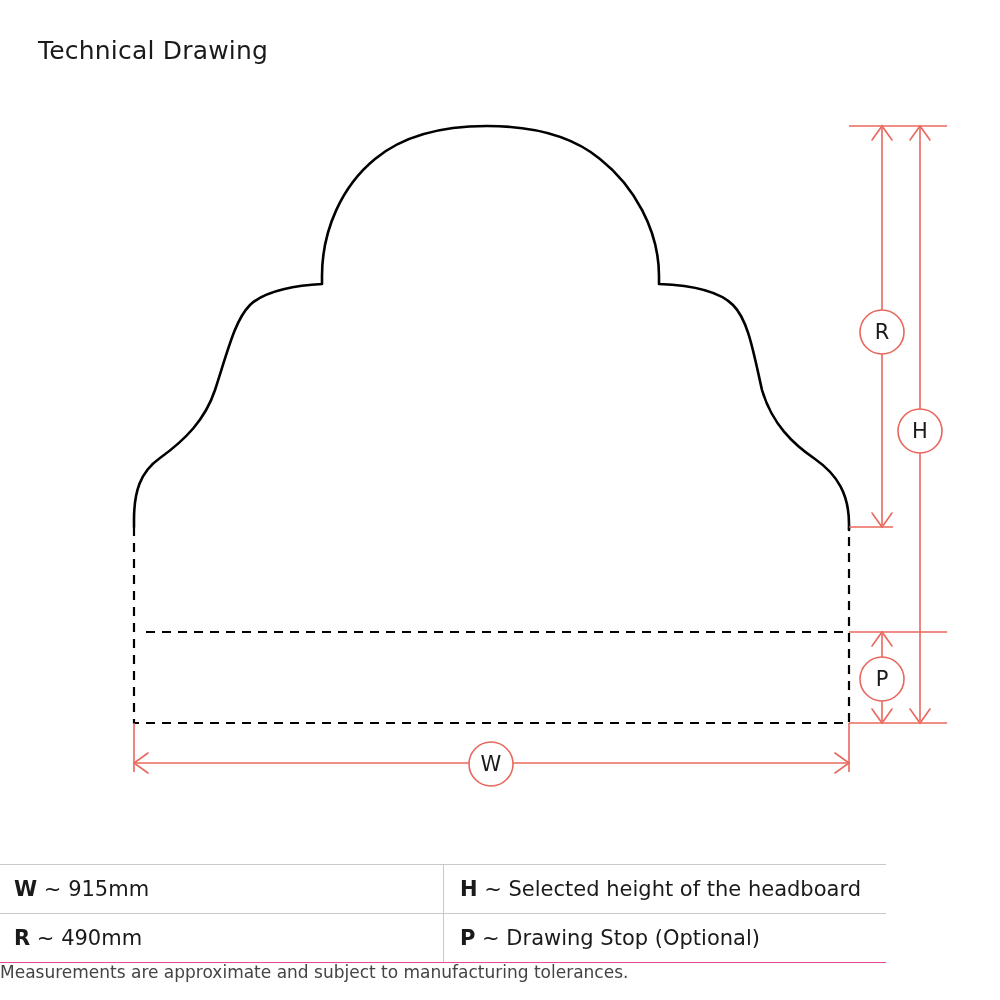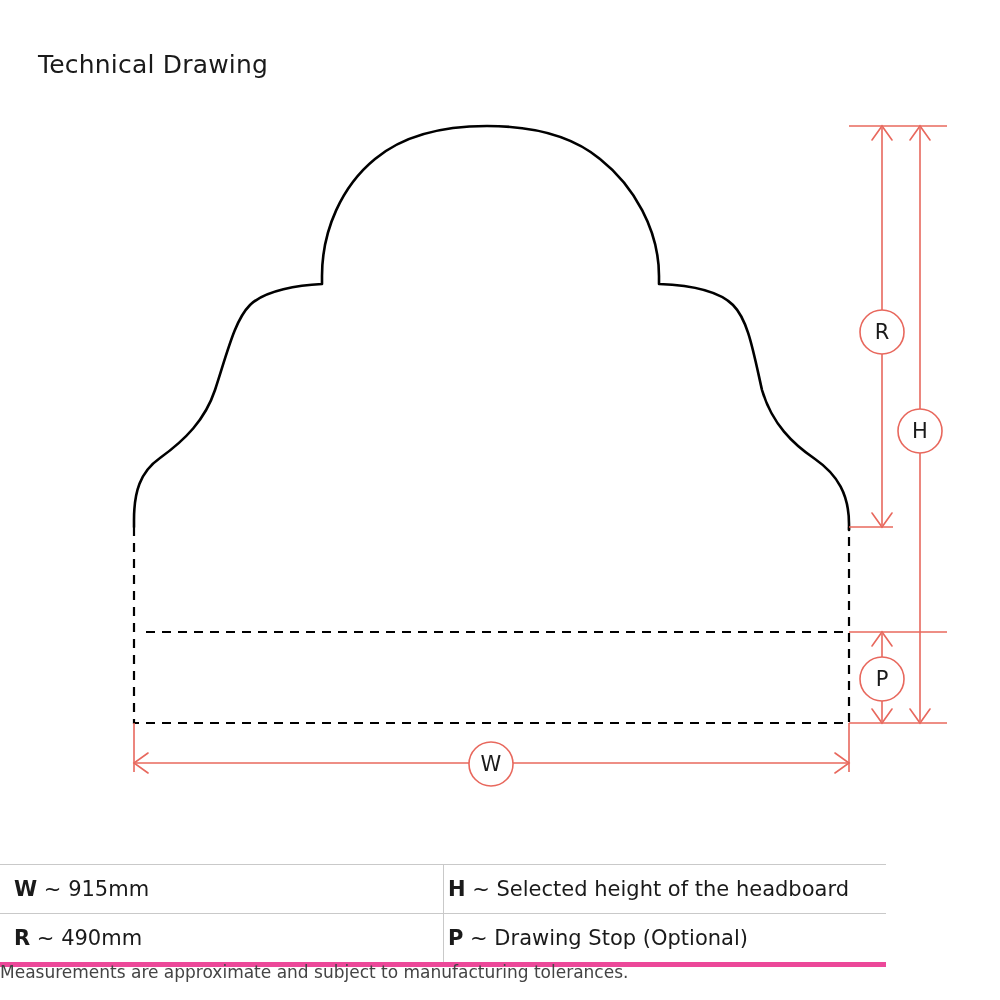--- a/index.html
+++ b/index.html
@@ -16,21 +16,21 @@
     overflow: hidden;
   }
   #page {
     position: relative;
     width: 1000px;
     height: 1000px;
   }
   .title {
     position: absolute;
     left: 38px;
-    top: 50px;
+    top: 36px;
     font-size: 25px;
     color: #1a1a1a;
     letter-spacing: 0.2px;
   }
   svg.drawing {
     position: absolute;
     left: 0;
     top: 0;
     width: 1000px;
     height: 1000px;
@@ -40,33 +40,33 @@
     left: 0;
     top: 864px;
     width: 1000px;
   }
   .legend-row {
     display: flex;
     width: 886px;
     border-top: 1px solid #c9c9c9;
   }
   .legend-row.last {
-    border-bottom: 5px solid #ec4899;
+    border-bottom: 1px solid #ec4899;
   }
   .legend-cell {
     flex: 0 0 50%;
     box-sizing: border-box;
     padding: 12px 0 12px 14px;
     font-size: 21px;
     line-height: 24px;
     white-space: nowrap;
   }
   .legend-cell.right {
     border-left: 1px solid #c9c9c9;
-    padding-left: 4px;
+    padding-left: 16px;
   }
   .legend-key {
     font-weight: bold;
   }
   .footnote {
     position: absolute;
     left: 0;
     top: 962px;
     width: 982px;
     font-size: 17px;

